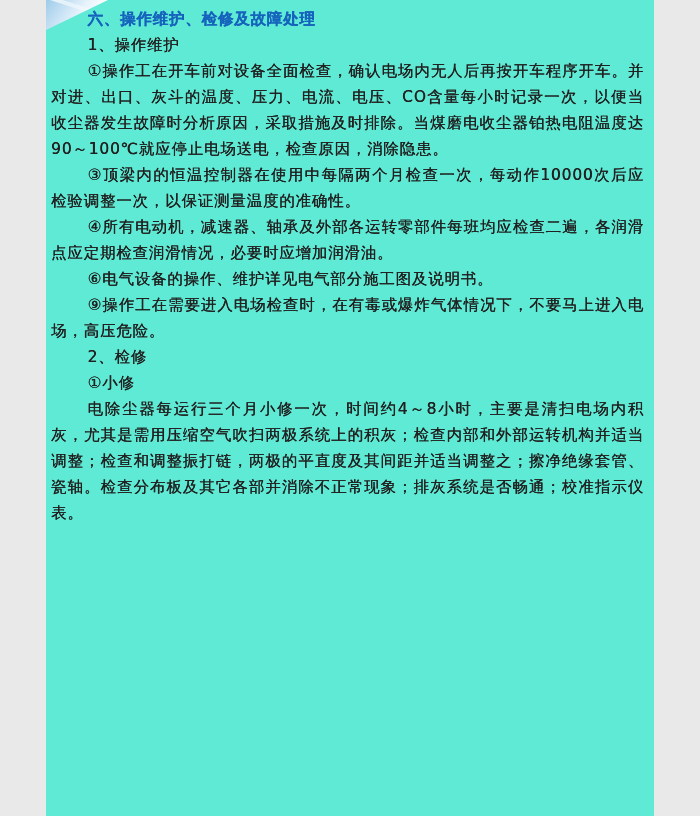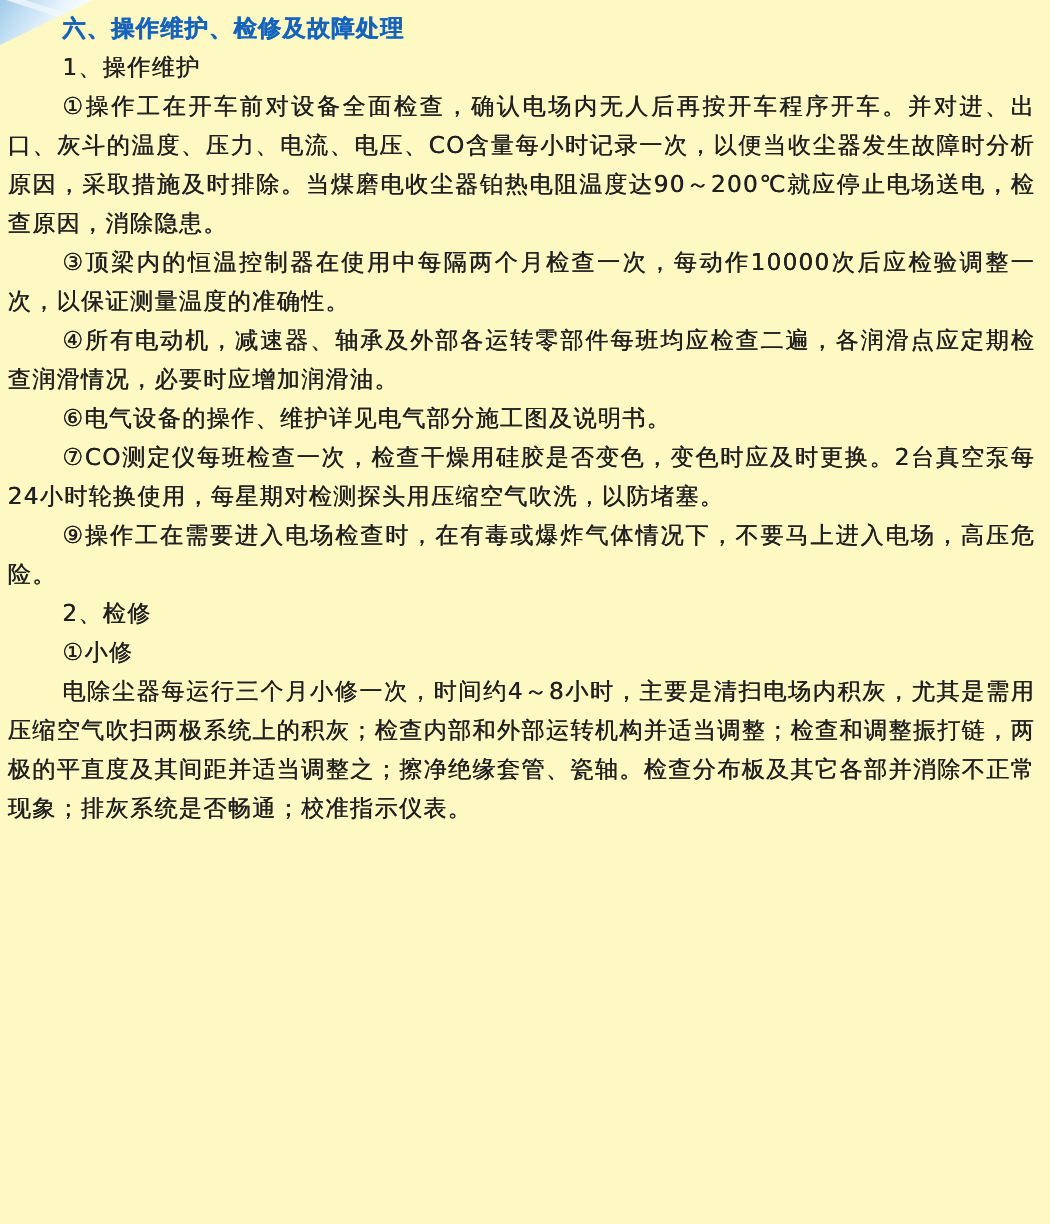--- a/index.html
+++ b/index.html
@@ -3,24 +3,24 @@
 <meta charset="utf-8">
 <style>
   html, body {
     margin: 0;
     padding: 0;
     background: #e9e9e9;
     font-family: "DejaVu Sans", "Liberation Sans", sans-serif;
   }
   .page {
     position: relative;
-    width: 700px;
+    width: 608px;
     height: 816px;
     margin: 0 auto;
-    background: #fef9c3;
+    background: #5eead4;
     overflow: hidden;
     box-sizing: border-box;
     padding: 6px 10px 0 5px;
   }
   
   .corner-swoosh {
     position: absolute;
     top: 0;
     left: 0;
     width: 62px;
@@ -67,31 +67,30 @@
     <div class="streak"></div>
   </div>
 
   <div class="doc">
 
     <p class="section-title">六、操作维护、检修及故障处理</p>
 
 
     <p>1、操作维护</p>
 
-    <p>①操作工在开车前对设备全面检查，确认电场内无人后再按开车程序开车。并对进、出口、灰斗的温度、压力、电流、电压、CO含量每小时记录一次，以便当收尘器发生故障时分析原因，采取措施及时排除。当煤磨电收尘器铂热电阻温度达90～200℃就应停止电场送电，检查原因，消除隐患。</p>
+    <p>①操作工在开车前对设备全面检查，确认电场内无人后再按开车程序开车。并对进、出口、灰斗的温度、压力、电流、电压、CO含量每小时记录一次，以便当收尘器发生故障时分析原因，采取措施及时排除。当煤磨电收尘器铂热电阻温度达90～100℃就应停止电场送电，检查原因，消除隐患。</p>
 
 
     <p>③顶梁内的恒温控制器在使用中每隔两个月检查一次，每动作10000次后应检验调整一次，以保证测量温度的准确性。</p>
 
     <p>④所有电动机，减速器、轴承及外部各运转零部件每班均应检查二遍，各润滑点应定期检查润滑情况，必要时应增加润滑油。</p>
 
 
     <p>⑥电气设备的操作、维护详见电气部分施工图及说明书。</p>
 
-    <p>⑦CO测定仪每班检查一次，检查干燥用硅胶是否变色，变色时应及时更换。2台真空泵每24小时轮换使用，每星期对检测探头用压缩空气吹洗，以防堵塞。</p>
 
 
     <p>⑨操作工在需要进入电场检查时，在有毒或爆炸气体情况下，不要马上进入电场，高压危险。</p>
 
     <p>2、检修</p>
 
     <p>①小修</p>
 
     <p>电除尘器每运行三个月小修一次，时间约4～8小时，主要是清扫电场内积灰，尤其是需用压缩空气吹扫两极系统上的积灰；检查内部和外部运转机构并适当调整；检查和调整振打链，两极的平直度及其间距并适当调整之；擦净绝缘套管、瓷轴。检查分布板及其它各部并消除不正常现象；排灰系统是否畅通；校准指示仪表。</p>
 

